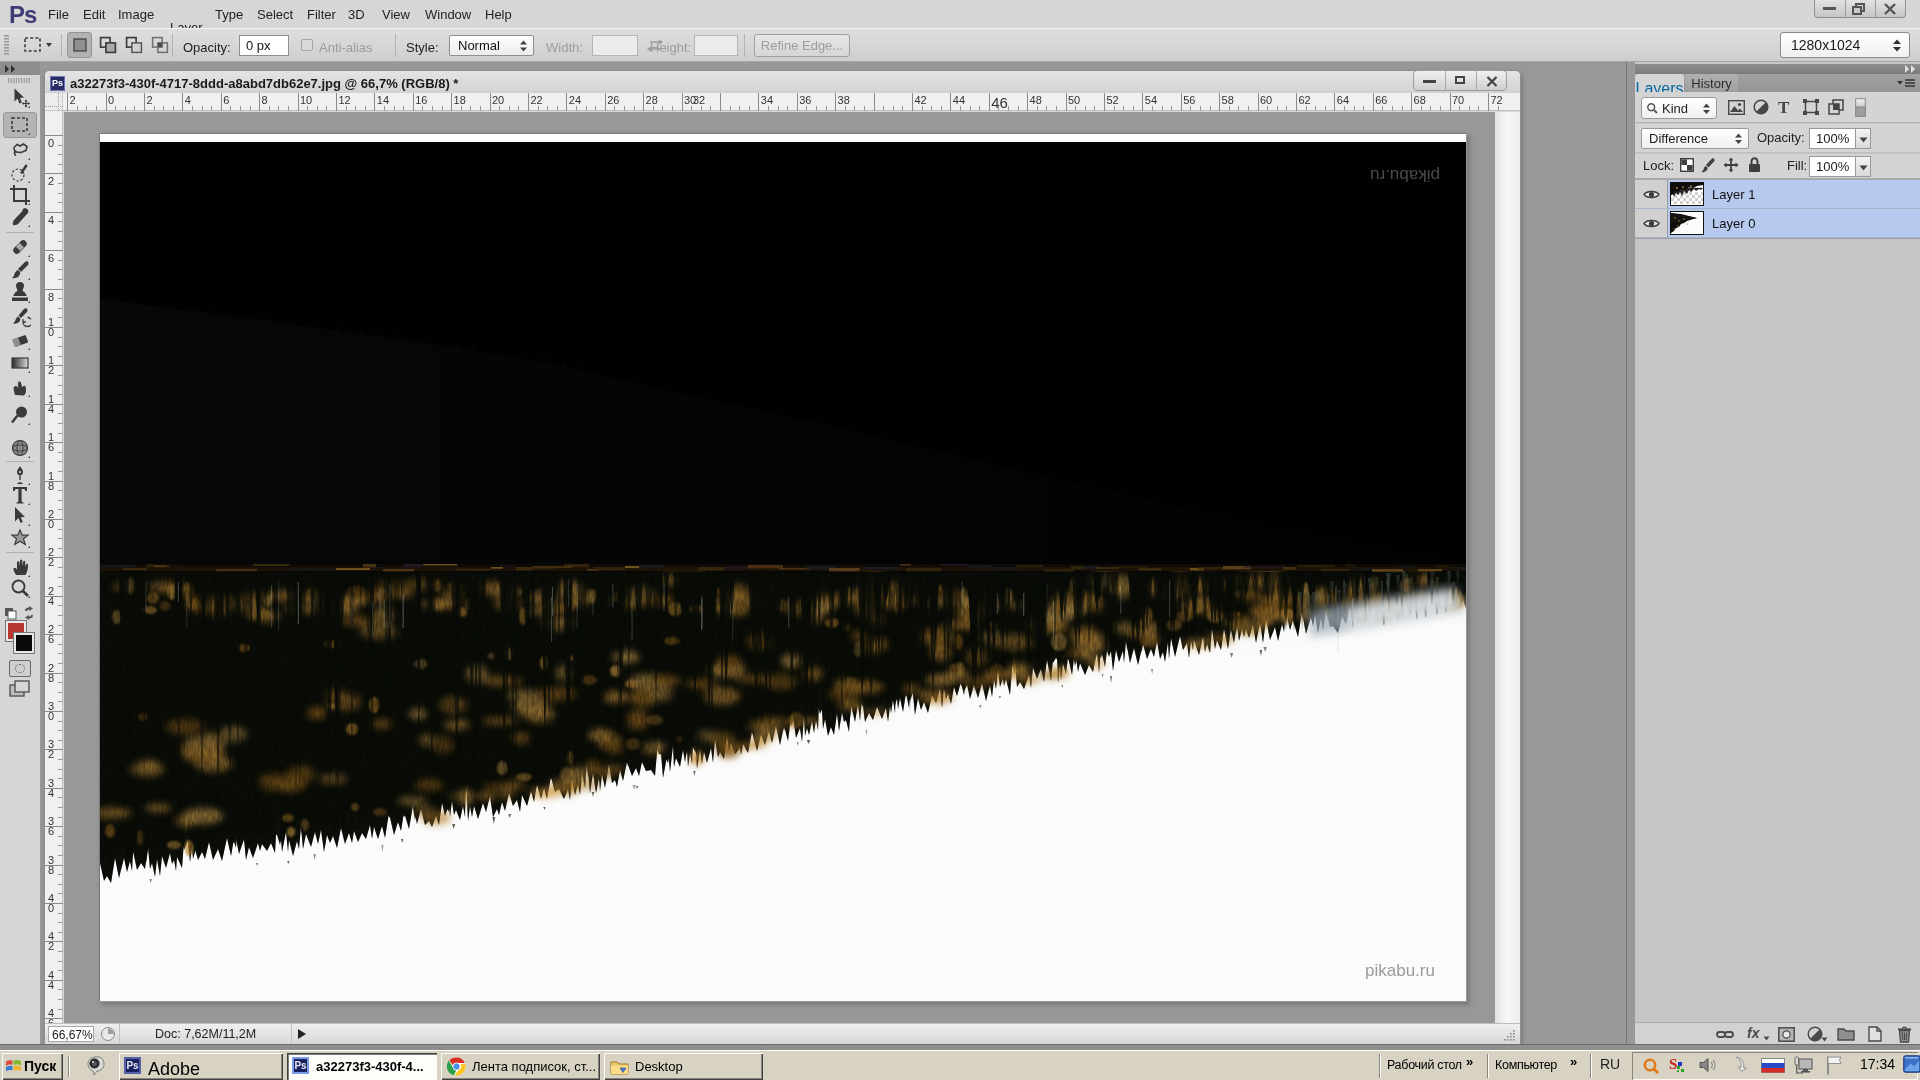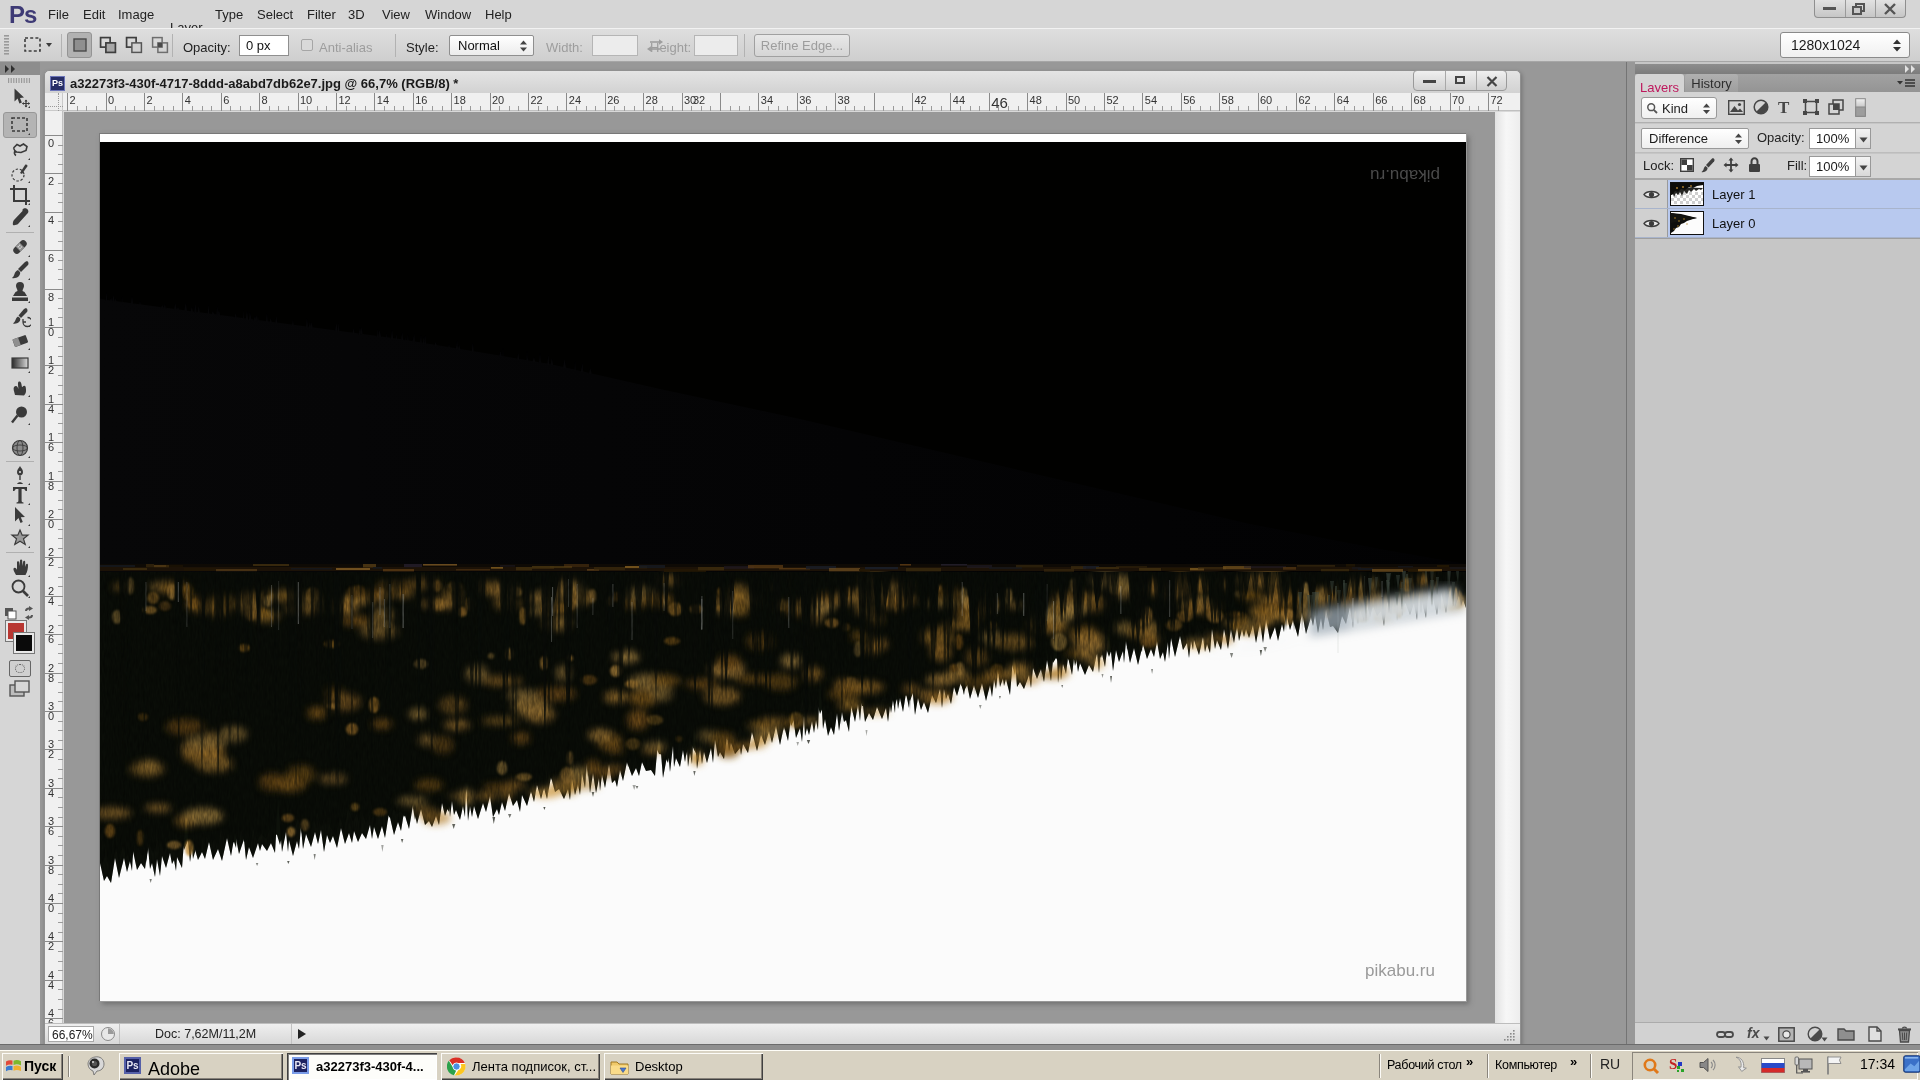--- a/index.html
+++ b/index.html
@@ -1706,21 +1706,21 @@
 <div class="abs" style="left:1626px;top:62px;width:1px;height:985px;background:#747474"></div>
 <div class="abs" style="left:1635px;top:62px;width:285px;height:985px;background:#c6c6c6">
 
   <div class="abs" style="left:0;top:2px;width:285px;height:10px;background:linear-gradient(#8d8d8d,#7c7c7c)">
     <svg class="abs" style="left:269px;top:1px" width="14" height="8" viewBox="0 0 14 8">
         <path d="M1,0 L5,4 L1,8 Z M7,0 L11,4 L7,8 Z" fill="#e2e2e2"></path>
       </svg>
   </div>
 
   <div class="abs" style="left:0;top:12px;width:285px;height:18px;background:linear-gradient(#a2a2a2,#949494)">
-    <div class="abs" style="left:0;top:0;width:49px;height:18px;background:#d4d4d4;border-radius:3px 3px 0 0;font-size:13px;color:#be185d;text-align:center;padding-top:6px">Layers</div>
+    <div class="abs" style="left:0;top:0;width:49px;height:18px;background:#d4d4d4;border-radius:3px 3px 0 0;font-size:16px;color:#0369a1;text-align:center;padding-top:6px">Layers</div>
     <div class="abs" style="left:50px;top:0;width:53px;height:18px;background:linear-gradient(#b0b0b0,#9e9e9e);border-radius:3px 3px 0 0;font-size:13px;color:#2d2d2d;text-align:center;padding-top:2px">History</div>
     <svg class="abs" style="left:262px;top:5px" width="18" height="9" viewBox="0 0 18 9">
         <path d="M0,2 L6,2 L3,5.4 Z" fill="#333"></path>
         <path d="M8,1 H18 M8,4 H18 M8,7 H18" stroke="#333" stroke-width="1.6"></path>
       </svg>
   </div>
   <div class="abs" style="left:0;top:30px;width:285px;height:31px;background:#d4d4d4;border-bottom:1px solid #b0b0b0">
       <div class="abs" style="left:6px;top:5px;width:76px;height:22px;background:linear-gradient(#fff,#f0f0f0);border:1px solid #999;border-radius:3px">
         <svg class="abs" style="left:4px;top:4px" width="13" height="13" viewBox="0 0 13 13">
           <circle cx="5.2" cy="5.2" r="3.4" fill="none" stroke="#555" stroke-width="1.5"></circle>

